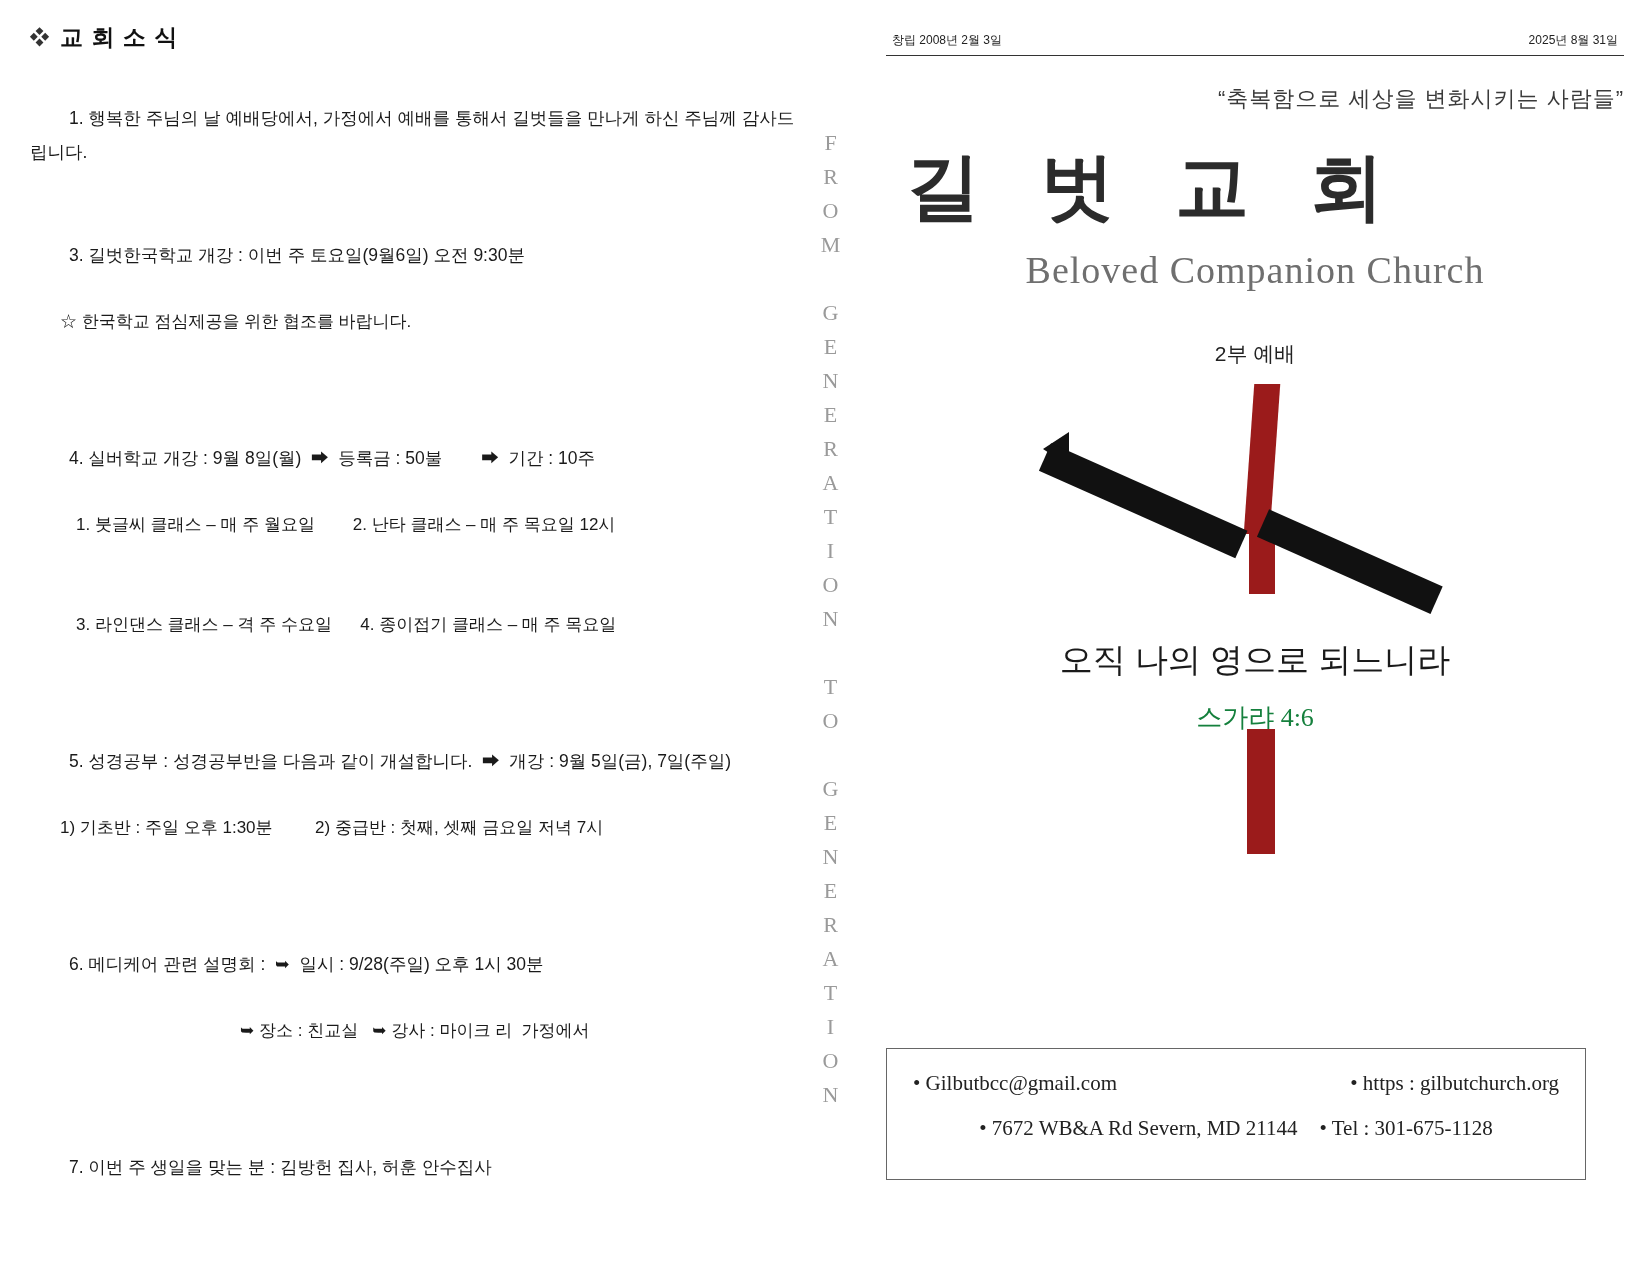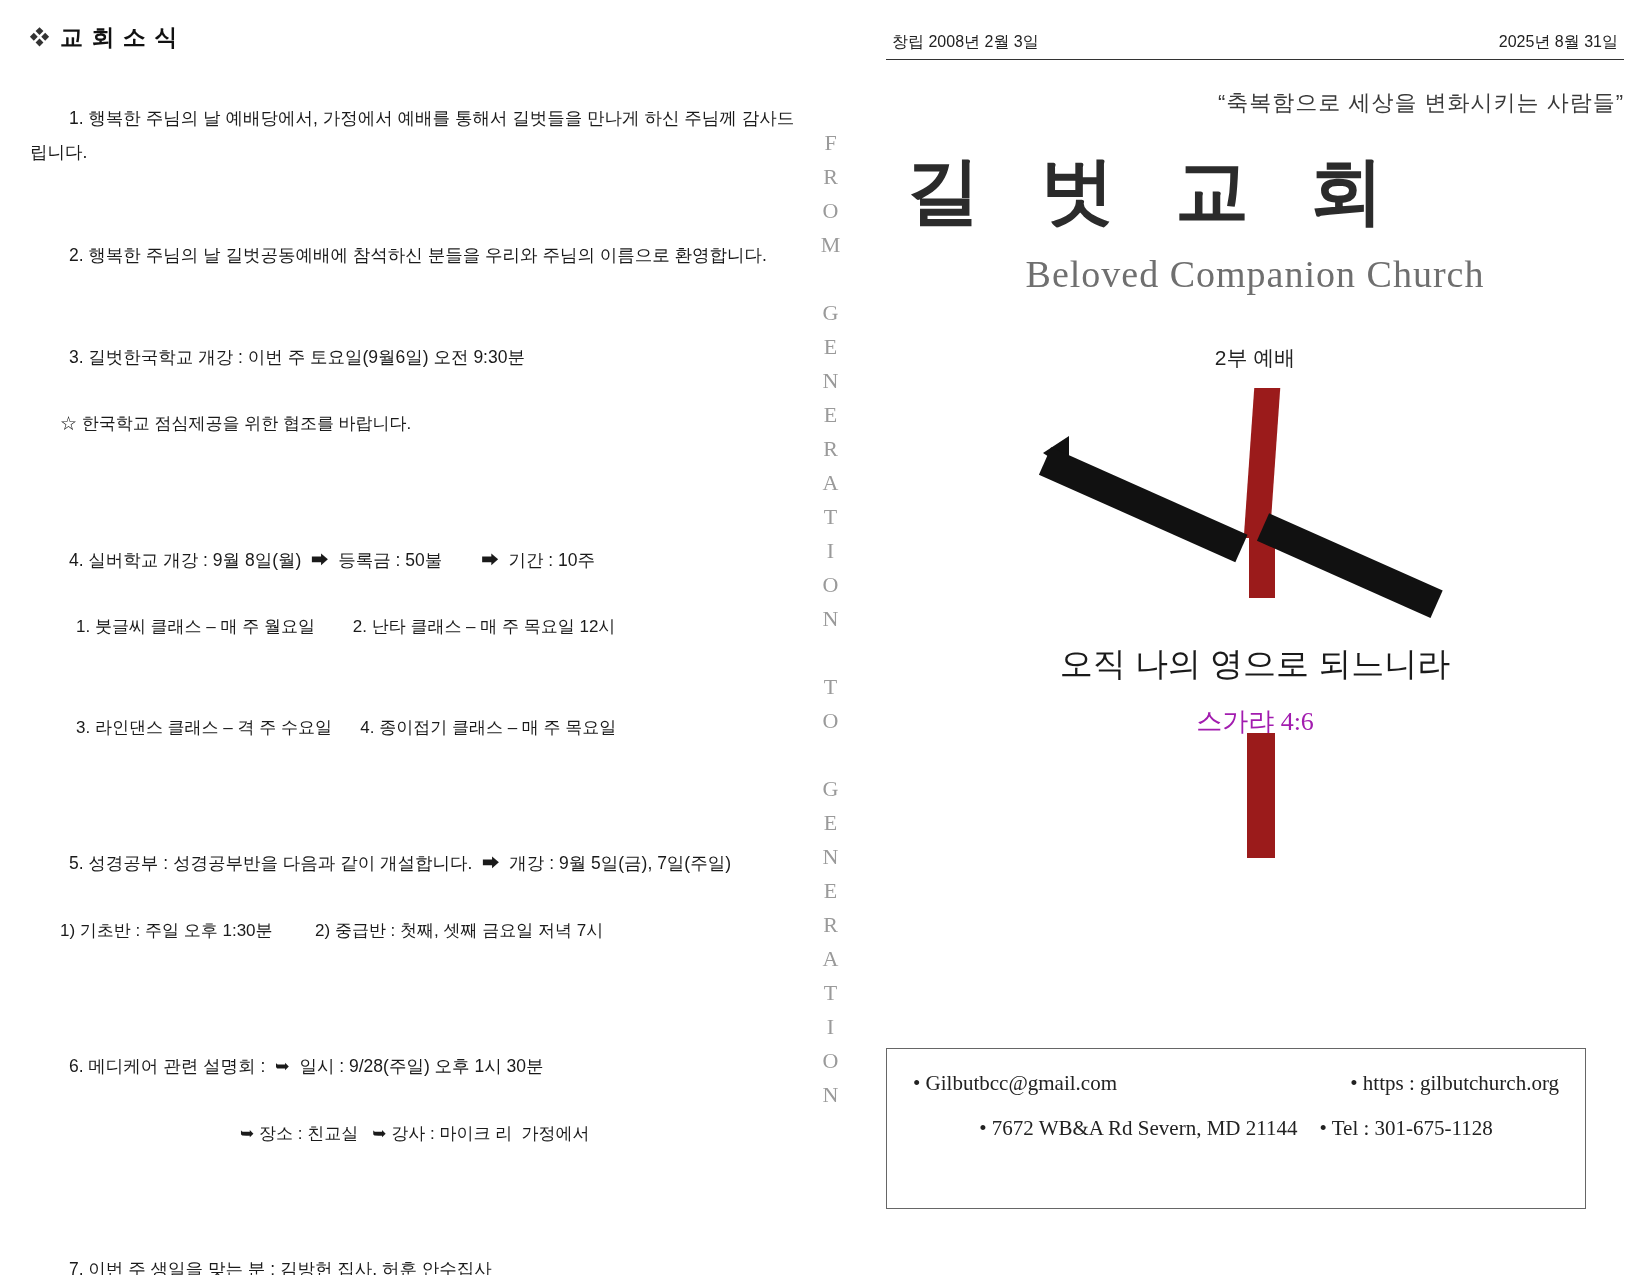--- a/index.html
+++ b/index.html
@@ -98,21 +98,21 @@
     top: 0;
     width: 790px;
     height: 1275px;
     box-sizing: border-box;
     padding: 0 26px;
   }
   .top-bar {
     display: flex;
     justify-content: space-between;
     align-items: flex-end;
-    font-size: 16px;
+    font-size: 12px;
     color: #222;
     border-bottom: 1.5px solid #333;
     padding: 32px 6px 6px 6px;
   }
   .motto {
     text-align: right;
     margin-top: 28px;
     font-size: 22px;
     color: #3a3a3a;
     font-family: Liberation Sans, sans-serif;
@@ -207,31 +207,31 @@
 
   .verse-text {
     text-align: center;
     font-size: 33px;
     color: #1a1a1a;
     margin-top: 4px;
   }
   .verse-ref {
     text-align: center;
     font-size: 26px;
-    color: #a21caf;
+    color: #15803d;
     margin-top: 16px;
     font-family: "Liberation Serif", serif;
   }
 
   .contact-box {
     position: absolute;
     left: 886px;
     top: 1048px;
     width: 700px;
-    height: 161px;
+    height: 132px;
     border: 1.5px solid #666;
     box-sizing: border-box;
     padding: 22px 26px;
     font-family: "Liberation Serif", serif;
     font-size: 21px;
     color: #222;
   }
   .contact-row {
     display: flex;
     justify-content: space-between;
@@ -255,23 +255,20 @@
   <div class="left-col">
 
     <div class="section-head">
       <span class="diamond-icon">❖</span>
       <span>교 회 소 식</span>
     </div>
 
     <ul class="notice-list">
       <li>
         <span>1. 행복한 주님의 날 예배당에서, 가정에서 예배를 통해서 길벗들을 만나게 하신 주님께 감사드립니다.</span>
-      </li>
-      <li>
-        <span>2. 행복한 주님의 날 길벗공동예배에 참석하신 분들을 우리와 주님의 이름으로 환영합니다.</span>
       </li>
       <li>
         <span>3. 길벗한국학교 개강 : 이번 주 토요일(9월6일) 오전 9:30분</span>
         <span class="sub-line sub-indent-1">☆ 한국학교 점심제공을 위한 협조를 바랍니다.</span>
       </li>
       <li>
         <span>4. 실버학교 개강 : 9월 8일(월)  ➡  등록금 : 50불        ➡  기간 : 10주</span>
         <span class="sub-line sub-indent-2">1. 붓글씨 클래스 – 매 주 월요일        2. 난타 클래스 – 매 주 목요일 12시</span>
         <span class="sub-line sub-indent-2">3. 라인댄스 클래스 – 격 주 수요일      4. 종이접기 클래스 – 매 주 목요일</span>
       </li>

